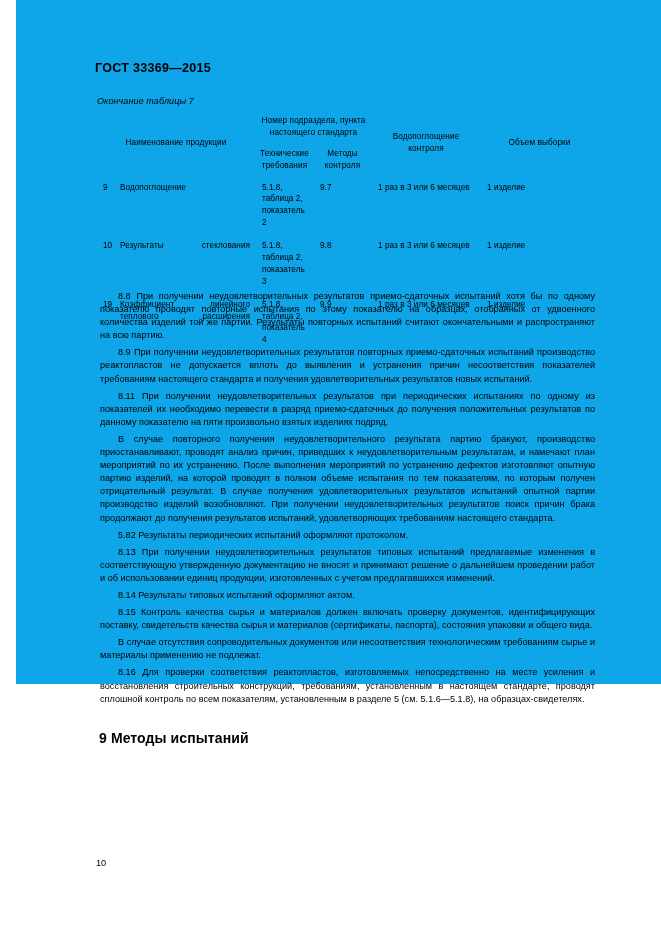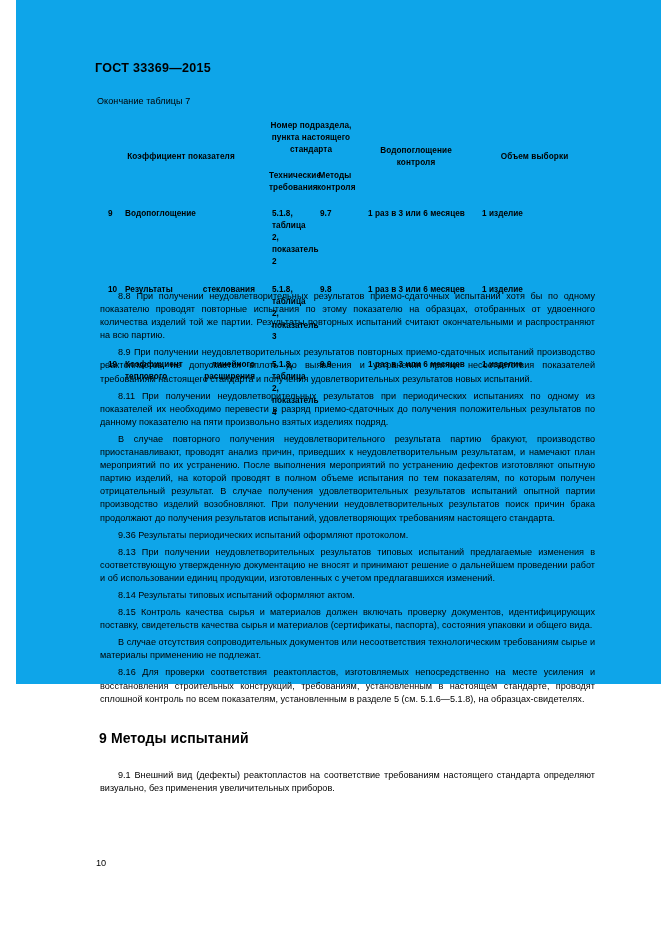--- a/index.html
+++ b/index.html
@@ -29,40 +29,41 @@
     top: 61px;
     font-size: 12.5px;
     font-weight: bold;
     letter-spacing: 0.3px;
   }
   .table-caption {
     position: absolute;
     left: 81px;
     top: 96px;
     font-size: 9px;
+    font-style: italic;
     letter-spacing: 0.1px;
   }
   
   .tbl-wrap {
     position: absolute;
     left: 80px;
     top: 110px;
     width: 503px;
   }
   table.gost {
     border-collapse: collapse;
     width: 503px;
     table-layout: fixed;
     font-size: 8.2px;
   }
   table.gost td, table.gost th {
-    border: 6px solid #0ea5e9;
+    border: 1px solid #0ea5e9;
     padding: 0;
     vertical-align: top;
-    font-weight: bold;
+    font-weight: normal;
   }
   table.gost thead td {
     text-align: center;
     vertical-align: middle;
     padding: 4px 3px;
     line-height: 1.45;
     letter-spacing: 0.1px;
   }
   table.gost tbody td {
     padding: 5px 5px 5px 6px;
@@ -128,21 +129,21 @@
 <div class="page">
 
   <div class="doc-header">ГОСТ 33369—2015</div>
 
   <div class="table-caption">Окончание таблицы 7</div>
 
   <div class="tbl-wrap">
     <table class="gost">
       <thead>
         <tr>
-          <td class="c-name" rowspan="2">Коэффициент показателя</td>
+          <td class="c-name" rowspan="2">Наименование продукции</td>
           <td colspan="2">Номер подраздела, пункта настоящего стандарта</td>
           <td class="c-per" rowspan="2">Водопоглощение контроля</td>
           <td class="c-vol" rowspan="2">Объем выборки</td>
         </tr>
         <tr>
           <td class="c-tech">Технические требования</td>
           <td class="c-meth">Методы контроля</td>
         </tr>
       </thead>
       <tbody>
@@ -190,37 +191,36 @@
 
     <p class="para"><span class="ind"></span><span>8.8  При получении неудовлетворительных результатов приемо-сдаточных испытаний хотя бы по одному показателю проводят повторные испытания по этому показателю на образцах, отобранных от удвоенного количества изделий той же партии. Результаты повторных испытаний считают окончательными и распространяют на всю партию.</span></p>
 
     <p class="para"><span class="ind"></span><span>8.9  При получении неудовлетворительных результатов повторных приемо-сдаточных испытаний производство реактопластов не допускается вплоть до выявления и устранения причин несоответствия показателей требованиям настоящего стандарта и получения удовлетворительных результатов новых испытаний.</span></p>
 
 
     <p class="para"><span class="ind"></span><span>8.11  При получении неудовлетворительных результатов при периодических испытаниях по одному из показателей их необходимо перевести в разряд приемо-сдаточных до получения положительных результатов по данному показателю на пяти произвольно взятых изделиях подряд.</span></p>
 
     <p class="para"><span class="ind"></span><span>В случае повторного получения неудовлетворительного результата партию бракуют, производство приостанавливают, проводят анализ причин, приведших к неудовлетворительным результатам, и намечают план мероприятий по их устранению. После выполнения мероприятий по устранению дефектов изготовляют опытную партию изделий, на которой проводят в полном объеме испытания по тем показателям, по которым получен отрицательный результат. В случае получения удовлетворительных результатов испытаний опытной партии производство изделий возобновляют. При получении неудовлетворительных результатов поиск причин брака продолжают до получения результатов испытаний, удовлетворяющих требованиям настоящего стандарта.</span></p>
 
-    <p class="para nojust"><span class="ind"></span><span>9.36  Результаты периодических испытаний оформляют протоколом.</span></p>
+    <p class="para nojust"><span class="ind"></span><span>5.82  Результаты периодических испытаний оформляют протоколом.</span></p>
 
     <p class="para"><span class="ind"></span><span>8.13  При получении неудовлетворительных результатов типовых испытаний предлагаемые изменения в соответствующую утвержденную документацию не вносят и принимают решение о дальнейшем проведении работ и об использовании единиц продукции, изготовленных с учетом предлагавшихся изменений.</span></p>
 
     <p class="para nojust"><span class="ind"></span><span>8.14  Результаты типовых испытаний оформляют актом.</span></p>
 
     <p class="para"><span class="ind"></span><span>8.15  Контроль качества сырья и материалов должен включать проверку документов, идентифицирующих поставку, свидетельств качества сырья и материалов (сертификаты, паспорта), состояния упаковки и общего вида.</span></p>
 
     <p class="para"><span class="ind"></span><span>В случае отсутствия сопроводительных документов или несоответствия технологическим требованиям сырье и материалы применению не подлежат.</span></p>
 
     <p class="para"><span class="ind"></span><span>8.16  Для проверки соответствия реактопластов, изготовляемых непосредственно на месте усиления и восстановления строительных конструкций, требованиям, установленным в настоящем стандарте, проводят сплошной контроль по всем показателям, установленным в разделе 5 (см. 5.1.6—5.1.8), на образцах-свидетелях.</span></p>
 
     <div class="sp-sect-before"></div>
 
     <h2 class="sect">9  Методы испытаний</h2>
 
     <div class="sp-sect-after"></div>
 
-    <p class="para"><span class="ind"></span><span>9.1  Внешний вид (дефекты) реактопластов на соответствие требованиям настоящего стандарта определяют визуально, без применения увеличительных приборов.</span></p>
 
   </div>
 
   <div class="page-num">10</div>
 
 </div>
 
 </body></html>

